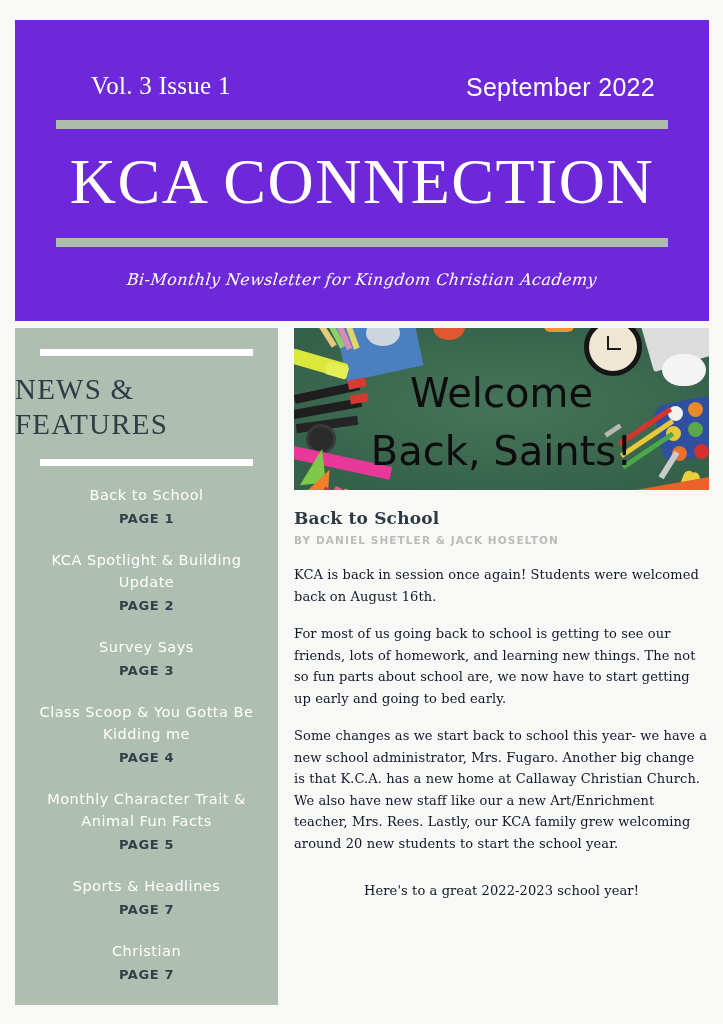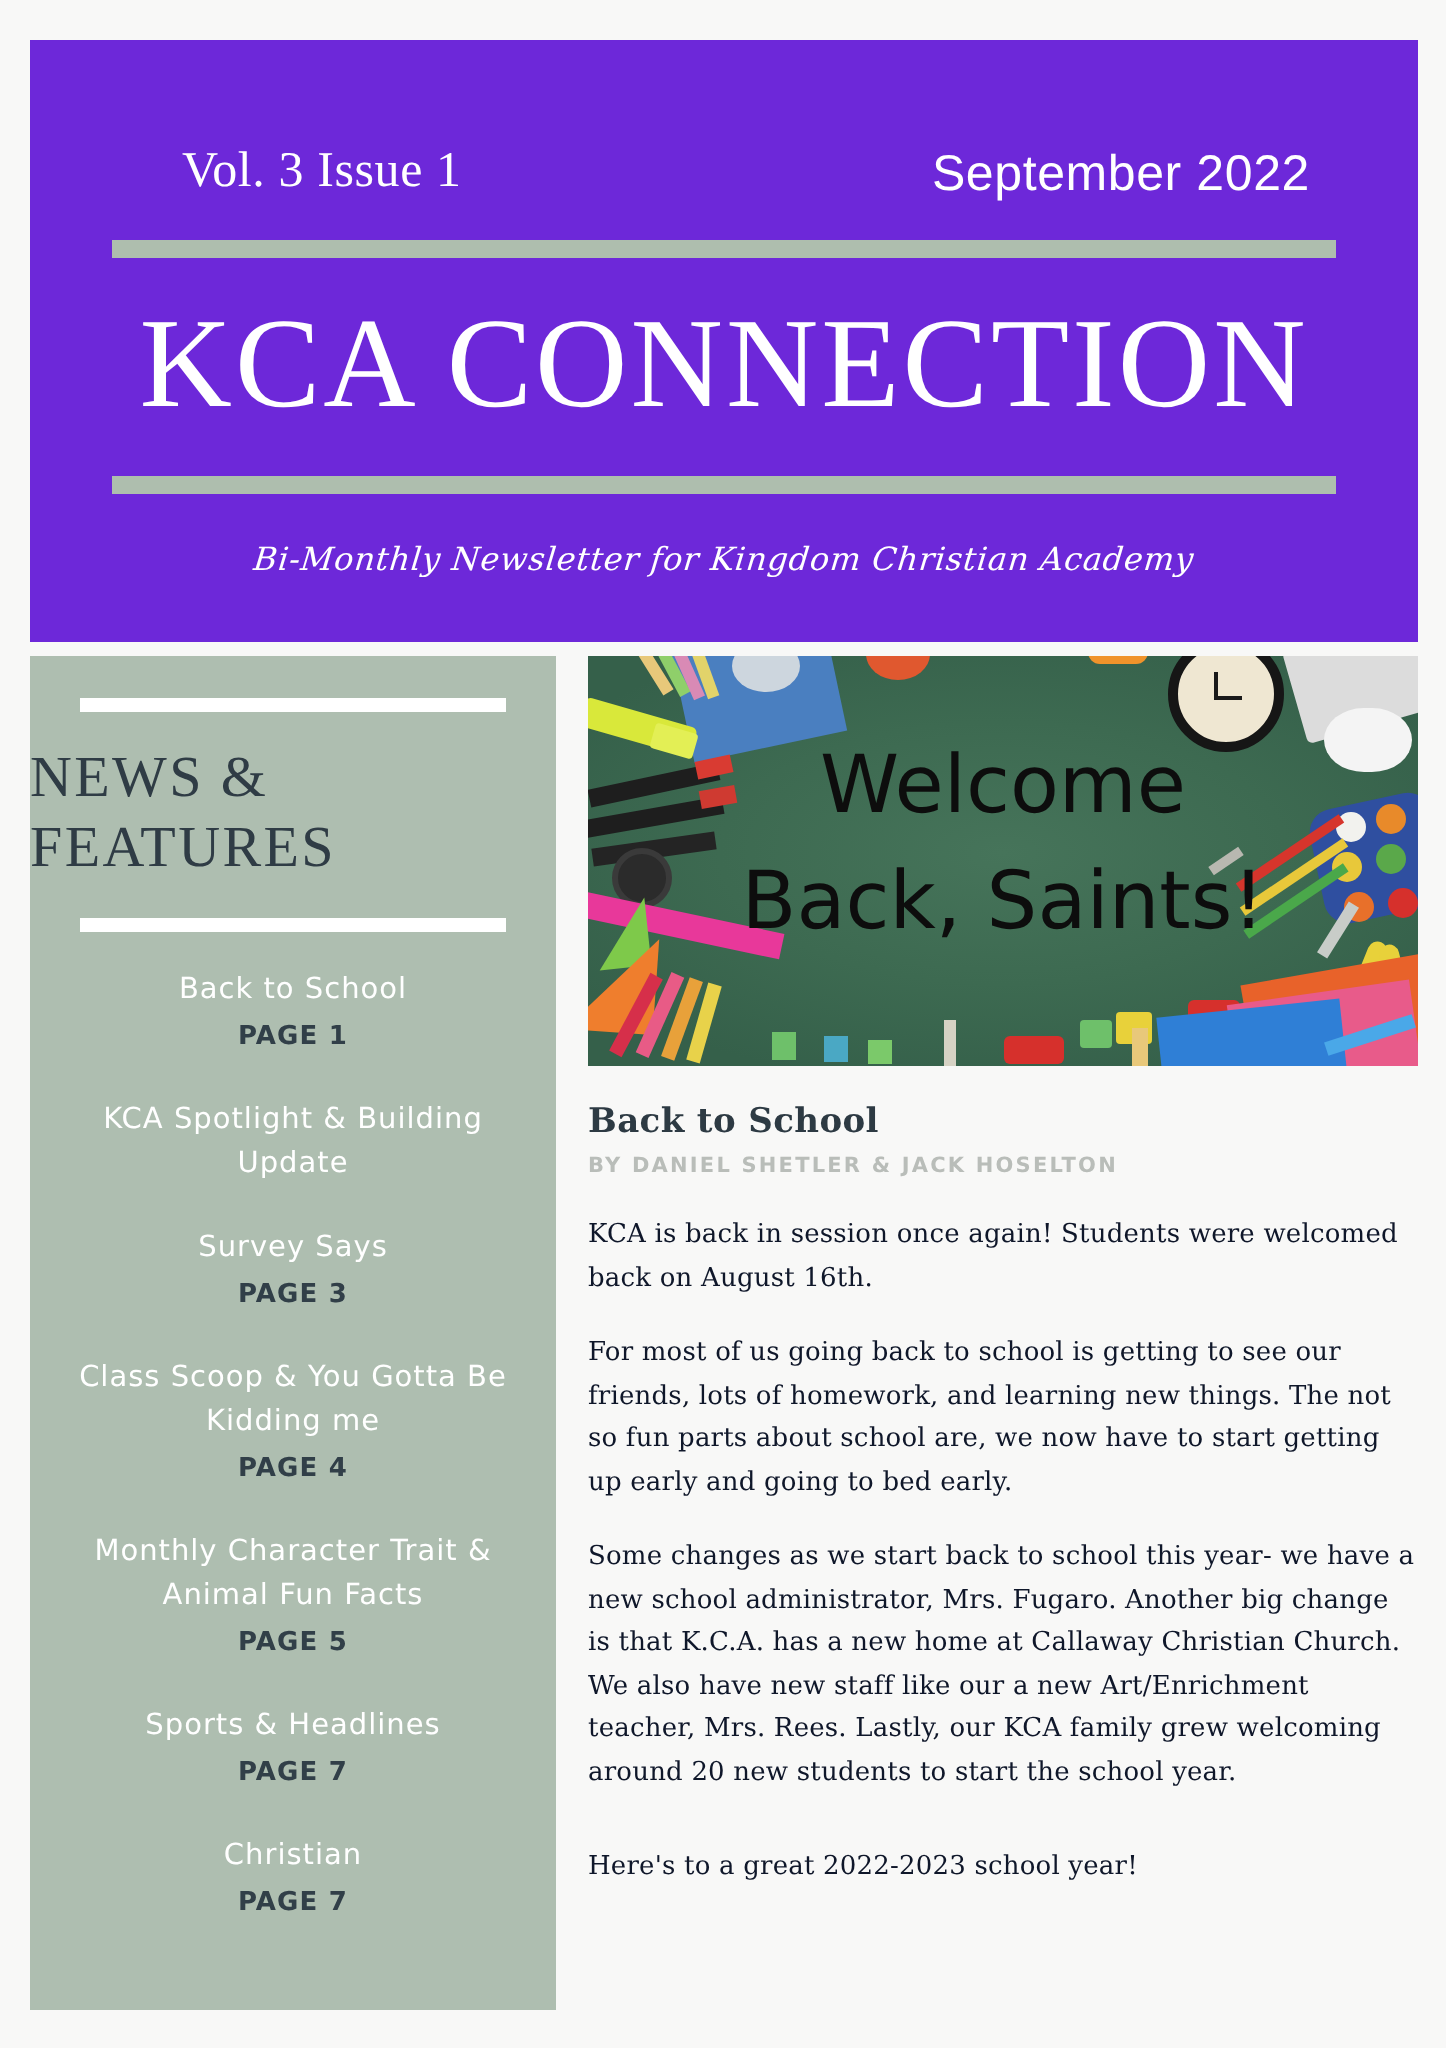--- a/index.html
+++ b/index.html
@@ -167,21 +167,21 @@
   .content {
     position: absolute;
     left: 294px;
     top: 328px;
     width: 415px;
   }
 
   .hero {
     position: relative;
     width: 415px;
-    height: 205px;
+    height: 162px;
     overflow: hidden;
     background: #3f6b51;
   }
   .hero-bg {
     position: absolute;
     inset: 0;
     background:
       radial-gradient(ellipse 62% 58% at 50% 48%, #46745a 0%, #3d6a51 55%, #35604a 100%);
   }
   .hero-text {
@@ -222,20 +222,21 @@
   .article-body p {
     margin: 0 0 16px 0;
     font-family: "DejaVu Serif", serif;
     font-size: 13px;
     line-height: 21.5px;
     color: #0f172a;
     letter-spacing: 0.1px;
   }
   .article-body p.closing {
     margin-top: 26px;
+    text-align: center;
   }
 </style>
 </head>
 <body>
 
 <div class="page">
 
   <div class="masthead">
     <div class="masthead-top">
       <div class="vol-issue">Vol. 3 Issue 1</div>
@@ -258,20 +259,21 @@
 
     <div class="toc">
 
       <div class="toc-item">
         <span class="toc-title">Back to School</span>
         <span class="toc-page">PAGE 1</span>
       </div>
 
       <div class="toc-item">
         <span class="toc-title">KCA Spotlight &amp; Building Update</span>
+        <span class="toc-page">PAGE 2</span>
       </div>
 
       <div class="toc-item">
         <span class="toc-title">Survey Says</span>
         <span class="toc-page">PAGE 3</span>
       </div>
 
       <div class="toc-item">
         <span class="toc-title">Class Scoop &amp; You Gotta Be Kidding me</span>
         <span class="toc-page">PAGE 4</span>

